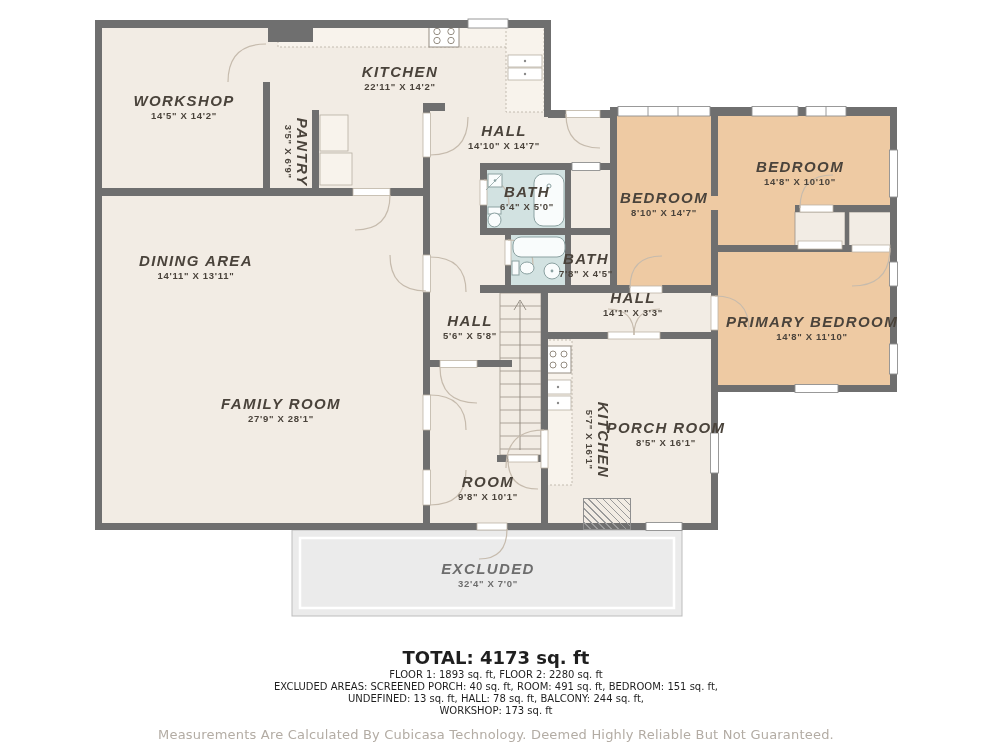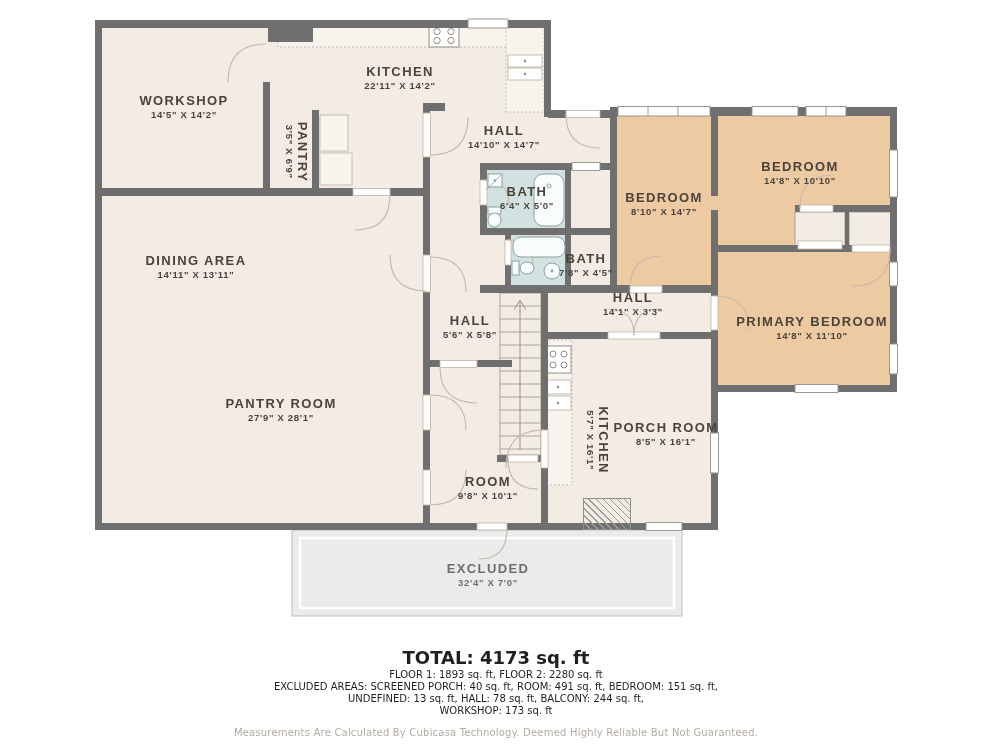--- a/index.html
+++ b/index.html
@@ -1,34 +1,34 @@
 <!DOCTYPE html>
 <html><head>
 <meta charset="utf-8">
 <style>
   html,body{margin:0;padding:0;background:#ffffff;}
   .canvas{position:relative;width:992px;height:744px;background:#fff;overflow:hidden;
           font-family:"Liberation Sans",sans-serif;}
   .plan-svg{position:absolute;left:0;top:0;}
   
   .rl{position:absolute;transform:translate(-50%,-50%);text-align:center;color:#4a433b;white-space:nowrap;z-index:5;}
-  .rl .nm{font-size:13px;font-weight:700;letter-spacing:1.4px;}
+  .rl .nm{font-size:15px;font-weight:700;letter-spacing:1.4px;font-style:italic;}
   .rl .dm{font-size:9.5px;font-weight:600;letter-spacing:.7px;margin-top:1px;}
   .rl.vert{writing-mode:vertical-rl;}
   .rl.vert .dm{margin-top:0;}
   .rl.balc{color:#6d6d6d;}
   
   .porch{position:absolute;left:583px;top:498px;width:46px;height:30px;border:1px solid #8f8f8f;
          background:repeating-linear-gradient(45deg,rgba(0,0,0,0) 0 4px,#9a9a9a 4px 5px);z-index:4;}
   
   .summary{position:absolute;left:0;right:0;top:647px;text-align:center;
            font-family:"DejaVu Sans",sans-serif;color:#1f1f1f;z-index:5;}
   .summary .t{font-size:18px;font-weight:700;margin-bottom:1px;}
   .summary .l{font-size:10px;line-height:11.9px;}
-  .summary .disclaimer{margin-top:10px;font-size:10px;color:#b3aca4;letter-spacing:.2px;}
+  .summary .disclaimer{margin-top:10px;font-size:13px;color:#b3aca4;letter-spacing:.2px;}
 </style>
 </head>
 <body>
 
 <div class="canvas">
 
   <svg class="plan-svg" width="992" height="744" viewBox="0 0 992 744">
 
     <g>
       <rect x="95" y="20" width="456" height="175" fill="#f2ece4"></rect>
@@ -266,21 +266,21 @@
   </div>
   <div class="rl" style="left:812px;top:327px">
     <div class="nm">PRIMARY BEDROOM</div>
     <div class="dm">14'8" X 11'10"</div>
   </div>
   <div class="rl" style="left:196px;top:266px">
     <div class="nm">DINING AREA</div>
     <div class="dm">14'11" X 13'11"</div>
   </div>
   <div class="rl" style="left:281px;top:409px">
-    <div class="nm">PANTRY ROOM</div>
+    <div class="nm">FAMILY ROOM</div>
     <div class="dm">27'9" X 28'1"</div>
   </div>
   <div class="rl" style="left:470px;top:326px">
     <div class="nm">HALL</div>
     <div class="dm">5'6" X 5'8"</div>
   </div>
   <div class="rl" style="left:633px;top:303px">
     <div class="nm">HALL</div>
     <div class="dm">14'1" X 3'3"</div>
   </div>

